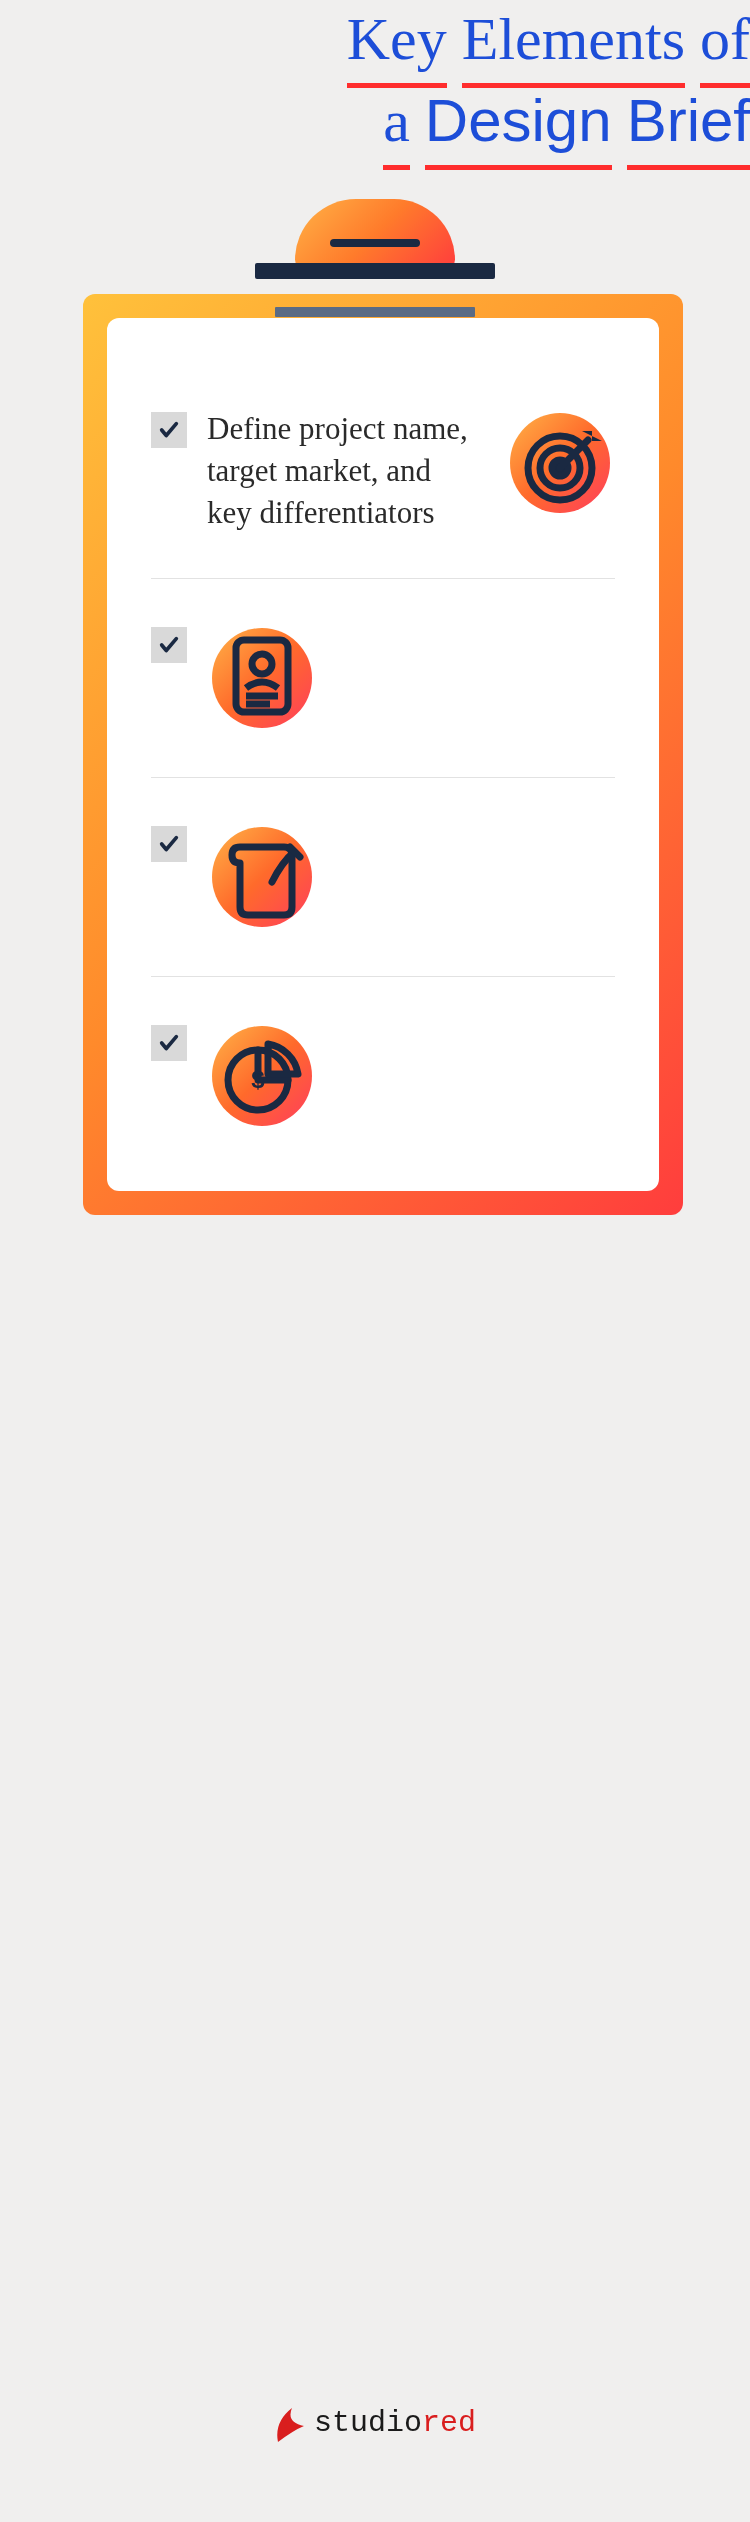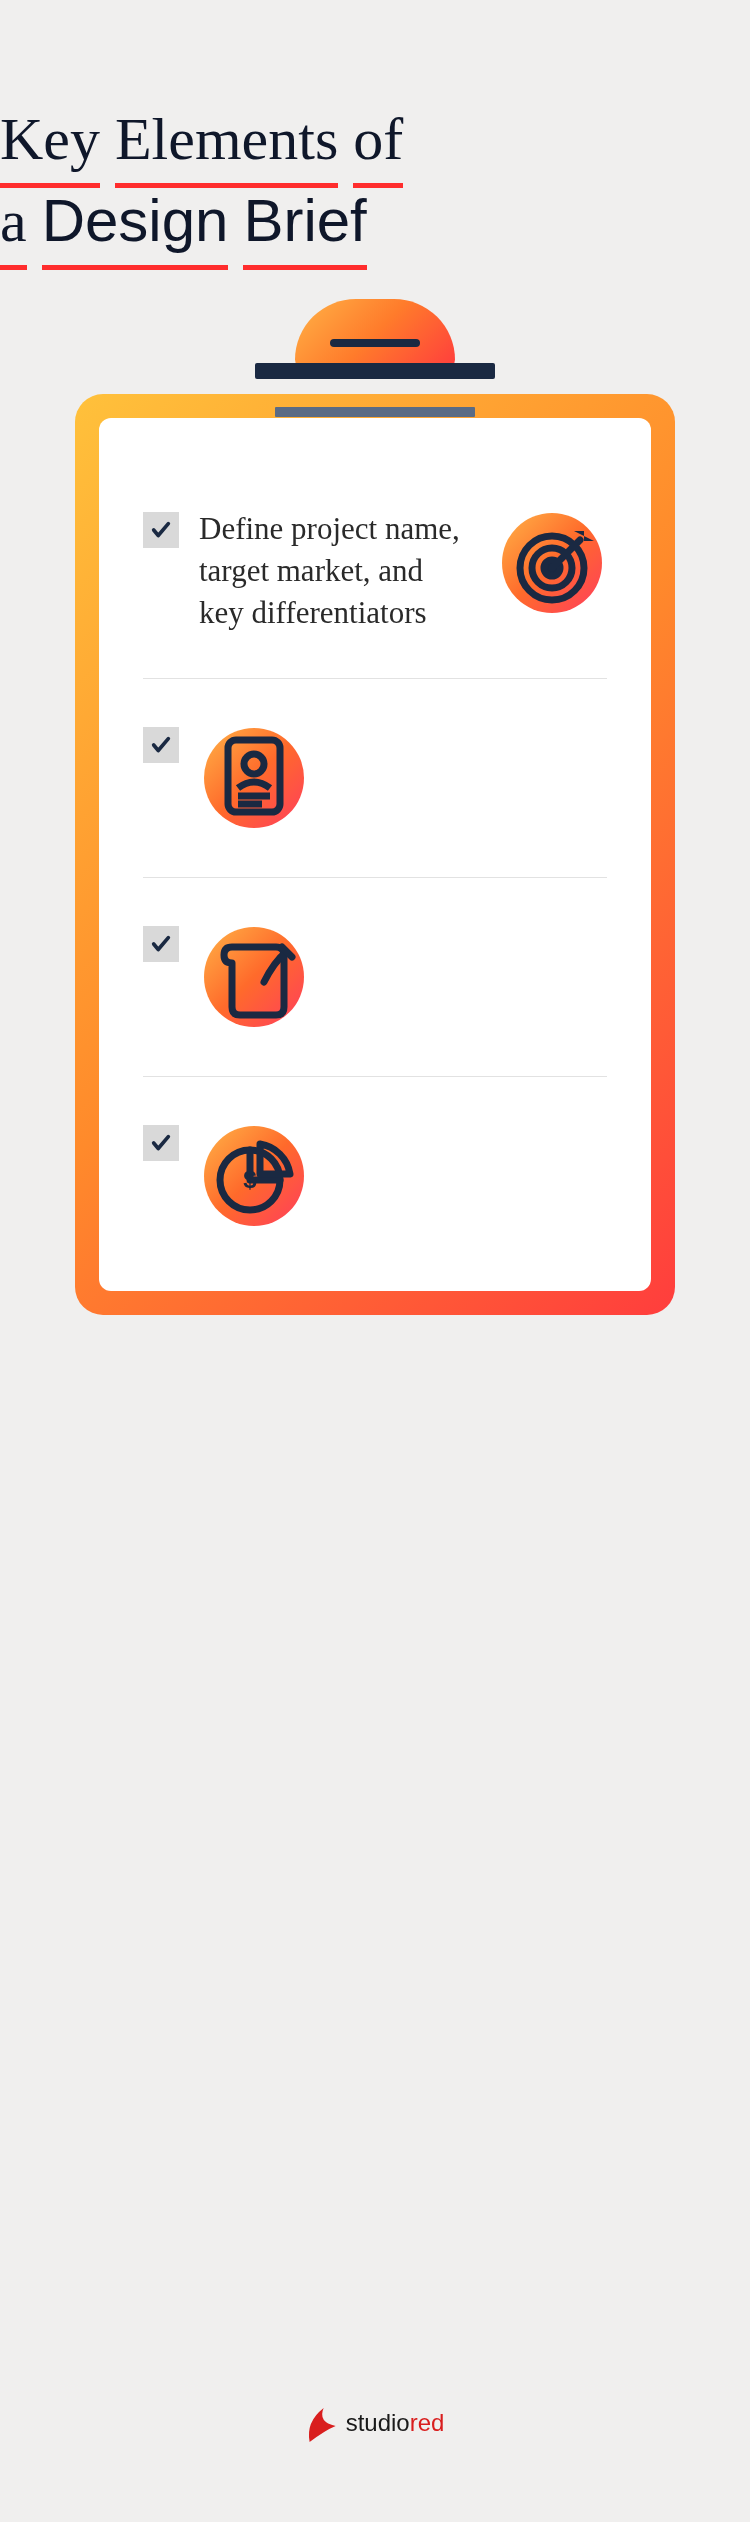--- a/index.html
+++ b/index.html
@@ -4,23 +4,22 @@
 <style>
 * { margin: 0; padding: 0; box-sizing: border-box; }
 body {
   width: 750px;
   height: 2522px;
   background: #f0efee;
   font-family: Georgia, 'Times New Roman', serif;
   position: relative;
 }
 .title-block {
-  text-align: left;
-  padding-top: 100px;
-  color: #0f172a;
+  text-align: right;
+  color: #1d4ed8;
 }
 .title-line {
   font-size: 60px;
   line-height: 1.3;
   display: inline-block;
 }
 .title-word {
   display: inline-block;
   position: relative;
   padding-bottom: 4px;
@@ -81,24 +80,25 @@
   height: 10px;
   background: #5a6b85;
   margin: 28px auto 0;
   border-radius: 1px;
   position: relative;
   z-index: 4;
 }
 .board-outer {
   width: 600px;
   background: linear-gradient(135deg, #ffc13b, #ff8a2b, #ff3d3d);
-  border-radius: 28px;
+  border-radius: 12px;
   padding: 24px;
   position: relative;
   z-index: 1;
+  margin-left: 8px;
 }
 .board-inner {
   background: #fff;
   border-radius: 12px;
   padding: 90px 44px 60px;
 }
 .item {
   display: flex;
   align-items: flex-start;
   gap: 20px;
@@ -159,22 +159,22 @@
   transform: translateX(-50%);
   display: flex;
   align-items: center;
   gap: 6px;
 }
 .logo-swoosh {
   width: 34px;
   height: 38px;
 }
 .logo-text {
-  font-family: Liberation Sans, sans-serif;
-  font-size: 24px;
+  font-family: Liberation Mono, monospace;
+  font-size: 30px;
   color: #1a1a1a;
 }
 .logo-text .red { color: #d91e1e; font-weight: 400; }
 </style>
 </head>
 <body>
 
 <div class="title-block">
   <div class="title-line">
     <span class="title-word light">Key</span>

